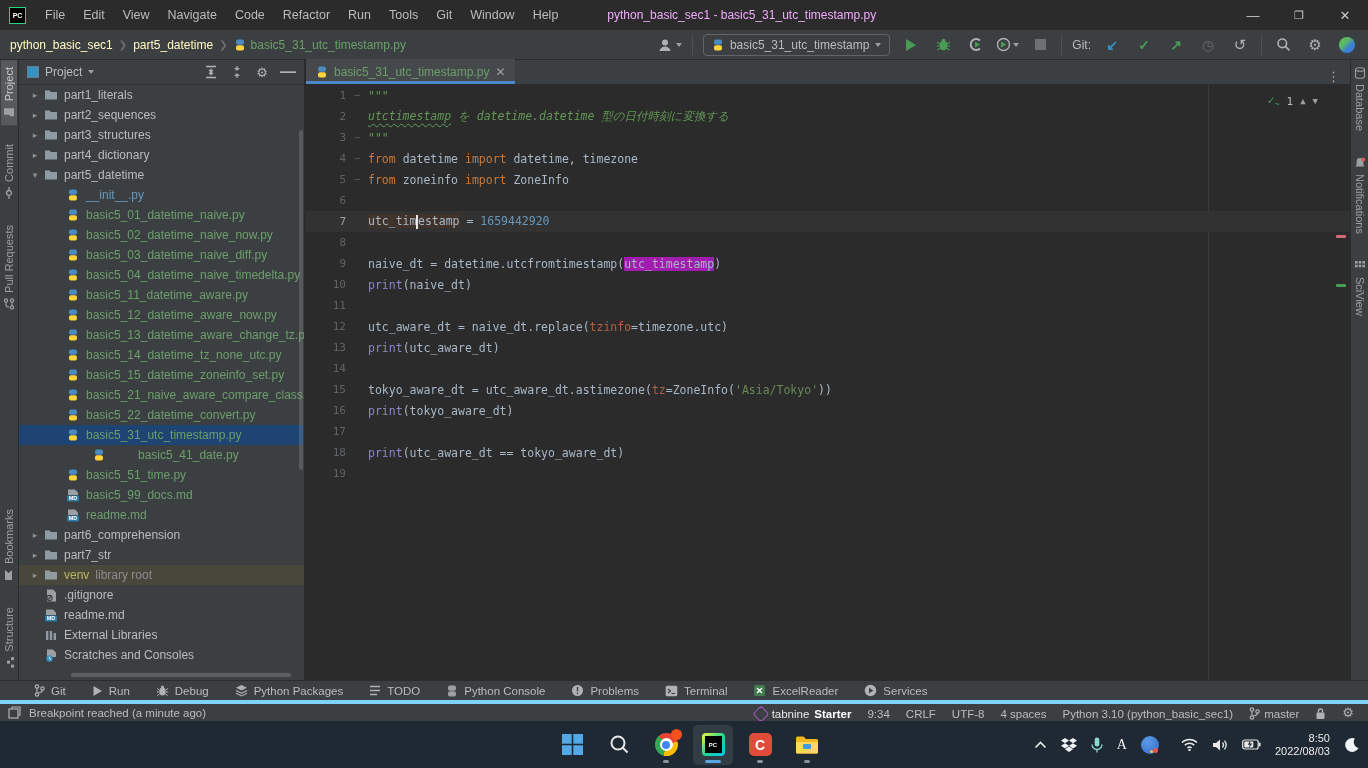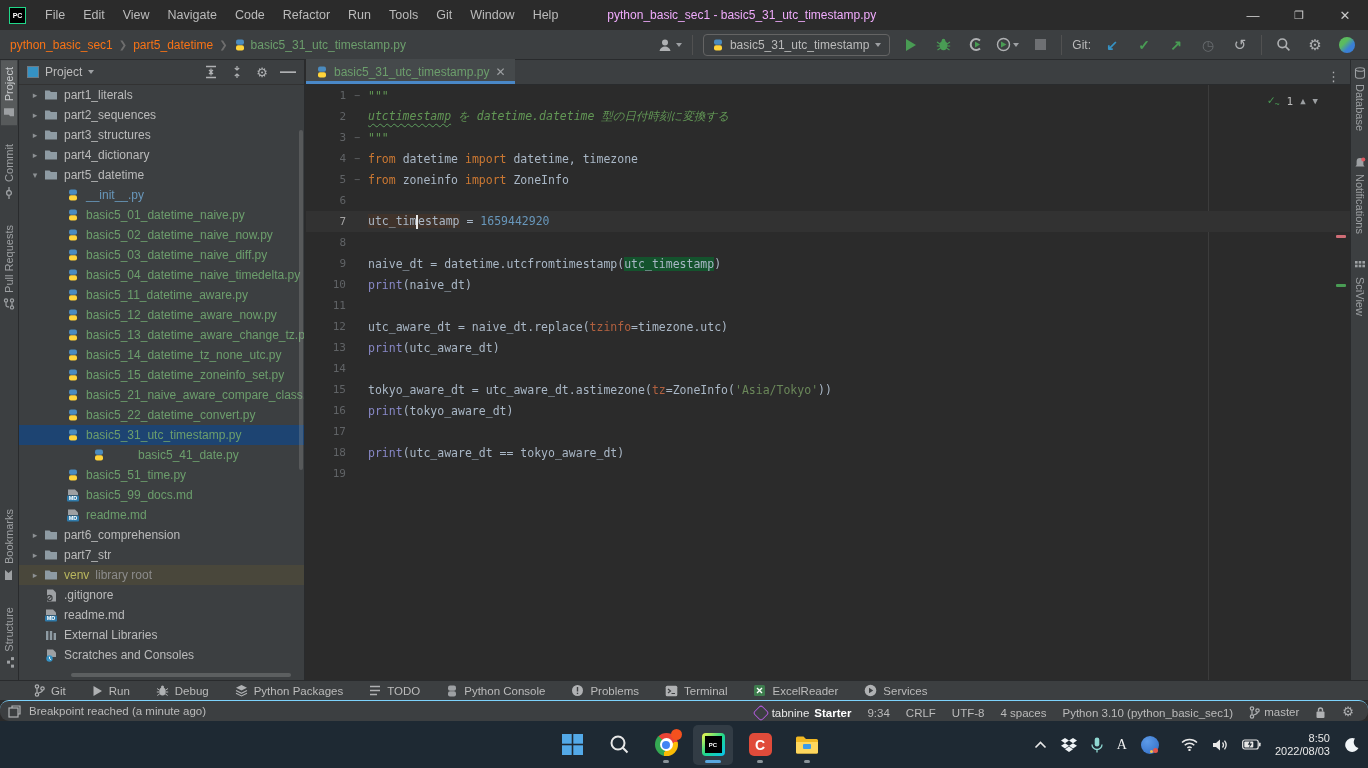--- a/index.html
+++ b/index.html
@@ -18,21 +18,21 @@
   .win-title { font-size:12px; color:#f0abfc; margin-left:42px; }
   .winctl { position:absolute; right:0; top:0; height:30px; display:flex; }
   .winctl > div { width:46px; height:30px; display:flex; align-items:center;
                   justify-content:center; color:#C8C8C8; font-size:13px; }
 
   
   .navbar { position:absolute; left:0; top:30px; width:1368px; height:30px;
             background:#3C3F41; border-bottom:1px solid #292B2D;
             display:flex; align-items:center; }
   .crumbs { display:flex; align-items:center; gap:6px; margin-left:10px; font-size:12px; }
-  .crumb { color:#f97316;text-align:center; }
+  .crumb { color:#fef9c3;text-align:center; }
   .crumb-sep { color:#6E6E6E; font-size:10px; }
   .crumb-last { color:var(--green-added); display:flex; align-items:center; gap:5px; }
   .nav-right { margin-left:auto; display:flex; align-items:center; gap:10px; padding-right:10px; }
   .vsep { width:1px; height:20px; background:#515151; }
   .runcombo { display:flex; align-items:center; gap:6px; border:1px solid #646464;
               border-radius:4px; height:22px; padding:0 8px; color:#BBBBBB; font-size:12px; }
   .icnbtn { width:22px; height:22px; display:flex; align-items:center; justify-content:center; }
   .play-tri { width:0; height:0; border-left:10px solid #499C54;
               border-top:6px solid transparent; border-bottom:6px solid transparent; }
   .stop-sq { width:11px; height:11px; background:#6E7073; }
@@ -109,41 +109,41 @@
   .s-kw { color:#CC7832; }
   .s-id { color:#A9B7C6; }
   .s-num { color:#6897BB; }
   .s-bi { color:#8888C6; }
   .s-par { color:#B0603F; }
   .s-str { color:#6A8759; }
   .s-doc { color:#629755; font-style:italic; }
   .s-docw { color:#629755; font-style:italic; text-decoration:underline wavy #5E9E5E;
             text-decoration-thickness:1px; text-underline-offset:3px; }
   .s-idw { background:#40332B; }
-  .s-idr { background:#14532d; }
+  .s-idr { background:#a21caf; }
   .caret-bar { display:inline-block; width:1.5px; height:14px; background:#E8E8E8;
                vertical-align:middle; }
   .margin-guide { position:absolute; left:902px; top:0; bottom:0; width:1px;
                   background:#4A4A4A; opacity:.55; }
   .insp { position:absolute; right:32px; top:8px; display:flex; align-items:center;
           gap:7px; color:#BBBBBB; font-size:11px; }
   .insp .chev2 { color:#9DA0A3; font-size:9px; }
   .mark { position:absolute; width:10px; height:3px; right:4px; border-radius:1px; }
 
   
   .bstripe { position:absolute; left:0; top:680px; width:1368px; height:20px;
              background:#3C3F41; border-top:1px solid #292B2D; display:flex;
              align-items:center; gap:26px; padding-left:34px; }
   .bitem { display:flex; align-items:center; gap:6px; color:#BBBBBB; font-size:11.5px; }
   .bitem .bic { color:#AFB1B3; display:flex; align-items:center; }
 
   
   .statusbar { position:absolute; left:0; top:700px; width:1368px; height:21px;
-               background:#3C3F41; border-top:1px solid #7dd3fc; display:flex;
-               align-items:center; font-size:11.5px; color:#BBBBBB;border-radius:9px; }
+               background:#3C3F41; border-top:4px solid #7dd3fc; display:flex;
+               align-items:center; font-size:11.5px; color:#BBBBBB; }
   .sb-left { display:flex; align-items:center; gap:8px; margin-left:8px; }
   .sb-right { margin-left:auto; display:flex; align-items:flex-end; gap:16px;
               padding-right:14px; }
   .tabnine { display:flex; align-items:center; gap:5px; color:#E8E8E8; }
   .tabnine b { color:#FFFFFF; }
   .hexlogo { width:12px; height:12px; border:1.5px solid #B15BDB; border-radius:3px;
              transform:rotate(45deg); }
 
   
   .taskbar { position:absolute; left:0; top:721px; width:1368px; height:47px;

